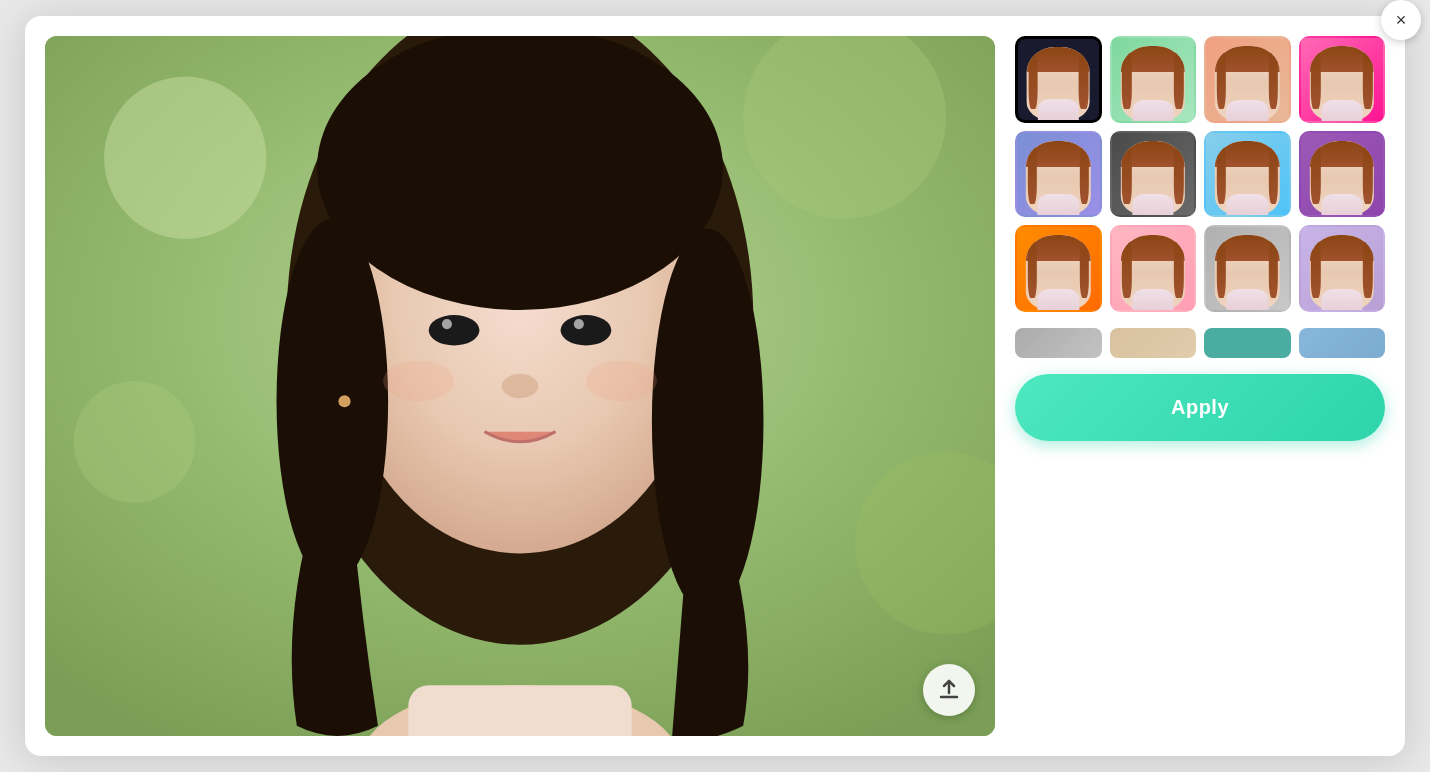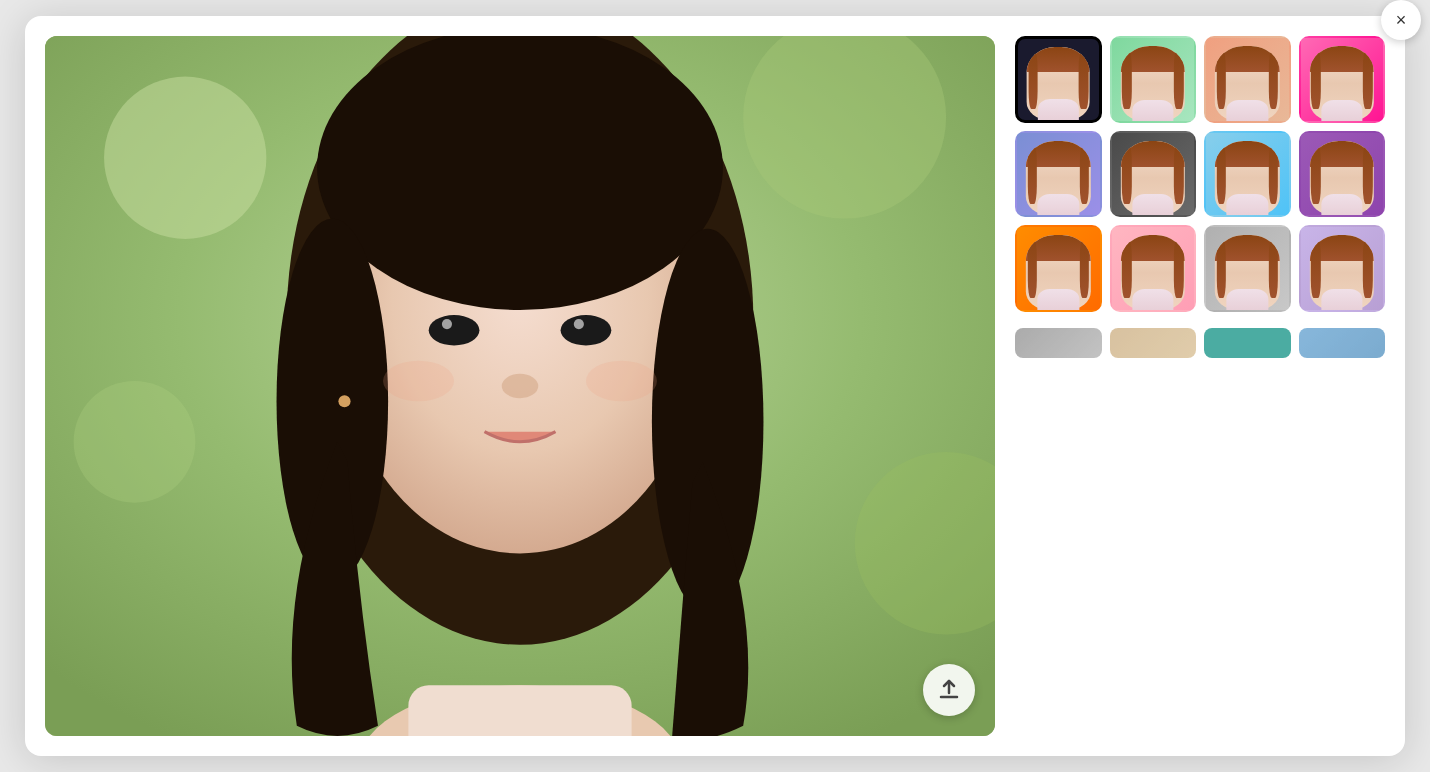--- a/index.html
+++ b/index.html
@@ -442,15 +442,16 @@
       </div>
     </div>
 
     <div class="partial-row">
       <div class="partial-thumb bg-gray-mid"></div>
       <div class="partial-thumb bg-tan"></div>
       <div class="partial-thumb bg-teal"></div>
       <div class="partial-thumb bg-blue-mid"></div>
     </div>
 
+    <button class="apply-btn">Apply</button>
 
   </div>
 </div>
 
 </body></html>

